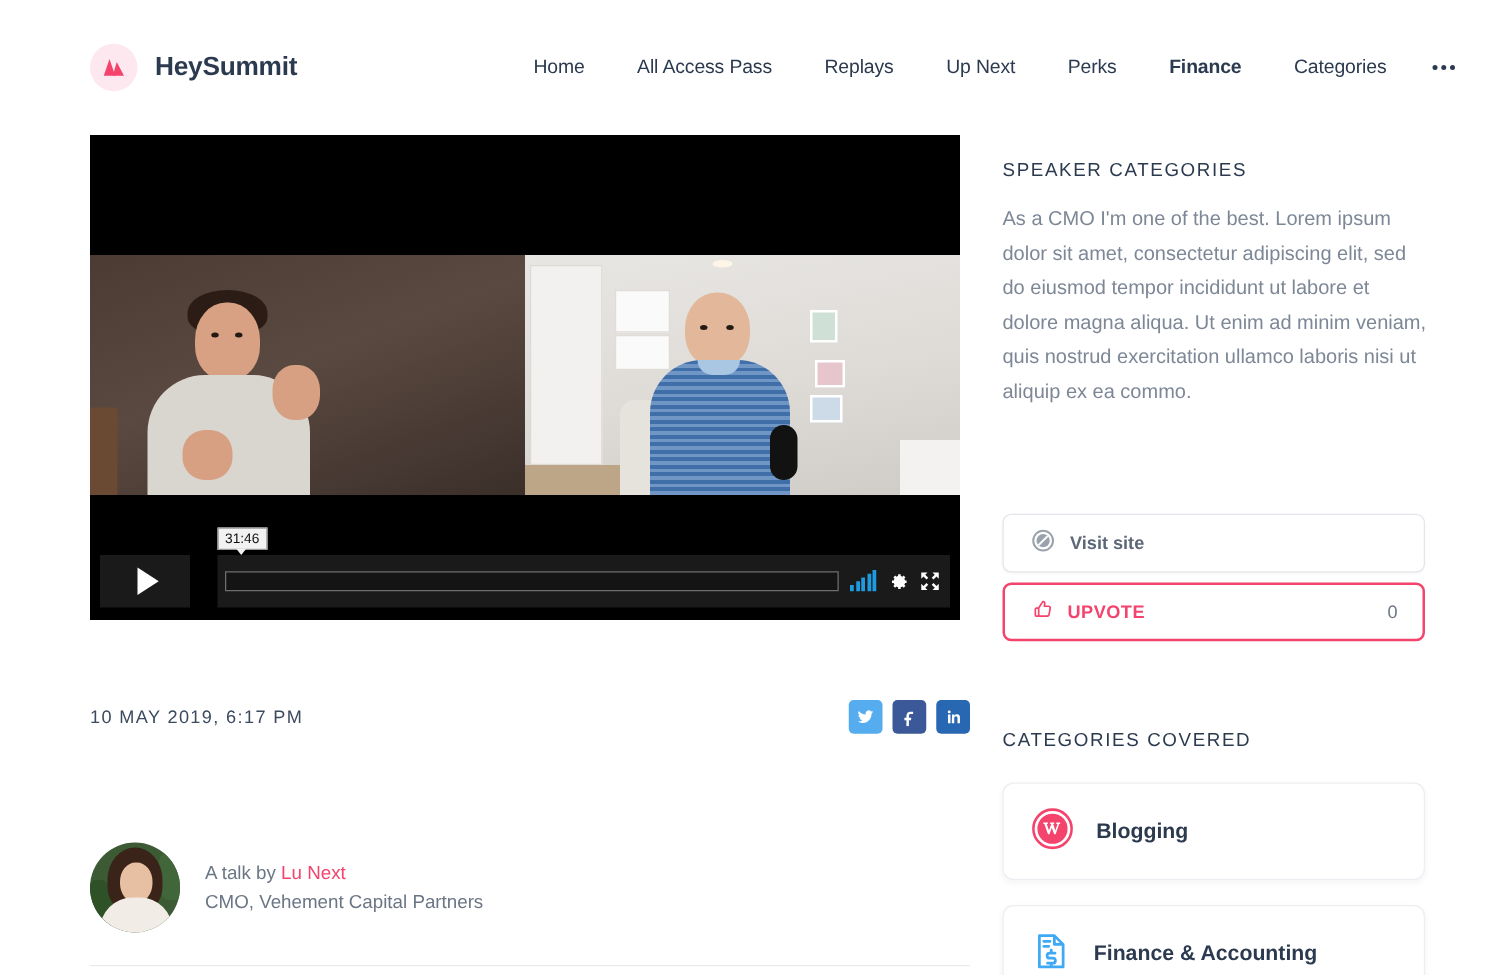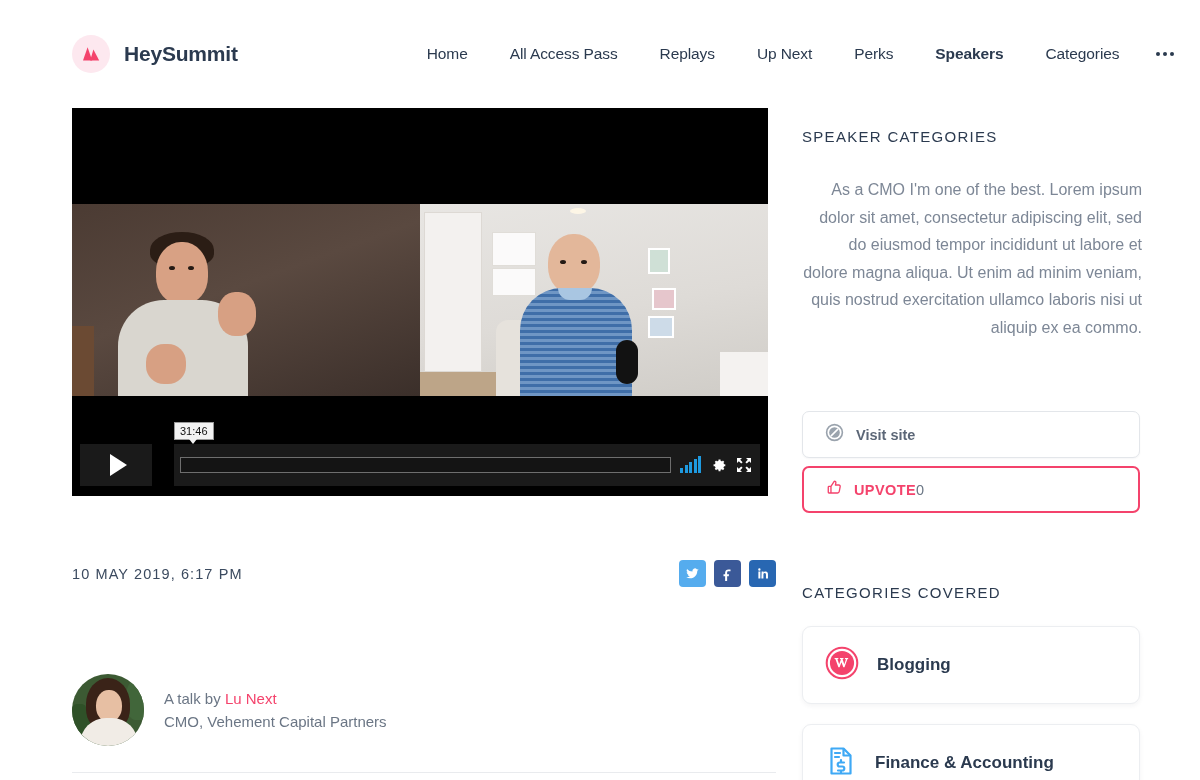--- a/index.html
+++ b/index.html
@@ -377,26 +377,25 @@
   
   .sec-title {
     font-size: 15px;
     font-weight: normal;
     color: #2b3a4f;
     letter-spacing: 1.3px;
   }
   .expertise-title { position: absolute; top: 20px; left: 0; }
   .expertise-body {
     position: absolute;
-    top: 68px; left: 0;
+    top: 54px; left: 0;
     width: 340px;
     font-size: 16px;
     line-height: 27.5px;
     color: #7d8796;
-    text-align: right;
   }
 
   .visit-btn {
     position: absolute;
     top: 303px; left: 0;
     width: 338px; height: 47px;
     border: 1px solid #e3e6ea;
     border-radius: 7px;
     background: #fff;
     display: flex; align-items: center;
@@ -407,21 +406,21 @@
   }
   .visit-label { font-size: 14.5px; color: #5c6777; font-weight: bold; }
 
   .upvote-btn {
     position: absolute;
     top: 358px; left: 0;
     width: 338px; height: 47px;
     border: 2px solid #f4436c;
     border-radius: 7px;
     background: #fff;
-    display: flex; align-items: center; justify-content: flex-start;
+    display: flex; align-items: center; justify-content: space-between;
     padding: 0 20px 0 22px;
     cursor: pointer;
   }
   .upvote-left { display: flex; align-items: center; gap: 11px; }
   .upvote-label {
     font-size: 14.5px; color: #f4436c; font-weight: bold; letter-spacing: 0.4px;
   }
   .upvote-count { font-size: 14.5px; color: #6b7685; }
 
   .cat-title { position: absolute; top: 476px; left: 0; }
@@ -461,21 +460,21 @@
       </span>
       <span class="brand-name">HeySummit</span>
     </div>
 
     <div class="nav">
       <div class="nav-item">Home</div>
       <div class="nav-item">All Access Pass</div>
       <div class="nav-item">Replays</div>
       <div class="nav-item">Up Next</div>
       <div class="nav-item">Perks</div>
-      <div class="nav-item active">Speakers</div>
+      <div class="nav-item active">Finance</div>
       <div class="nav-item">Categories</div>
       <div class="nav-more">
         <span class="dot"></span>
         <span class="dot"></span>
         <span class="dot"></span>
       </div>
     </div>
   </div>
 
   <div class="content">

